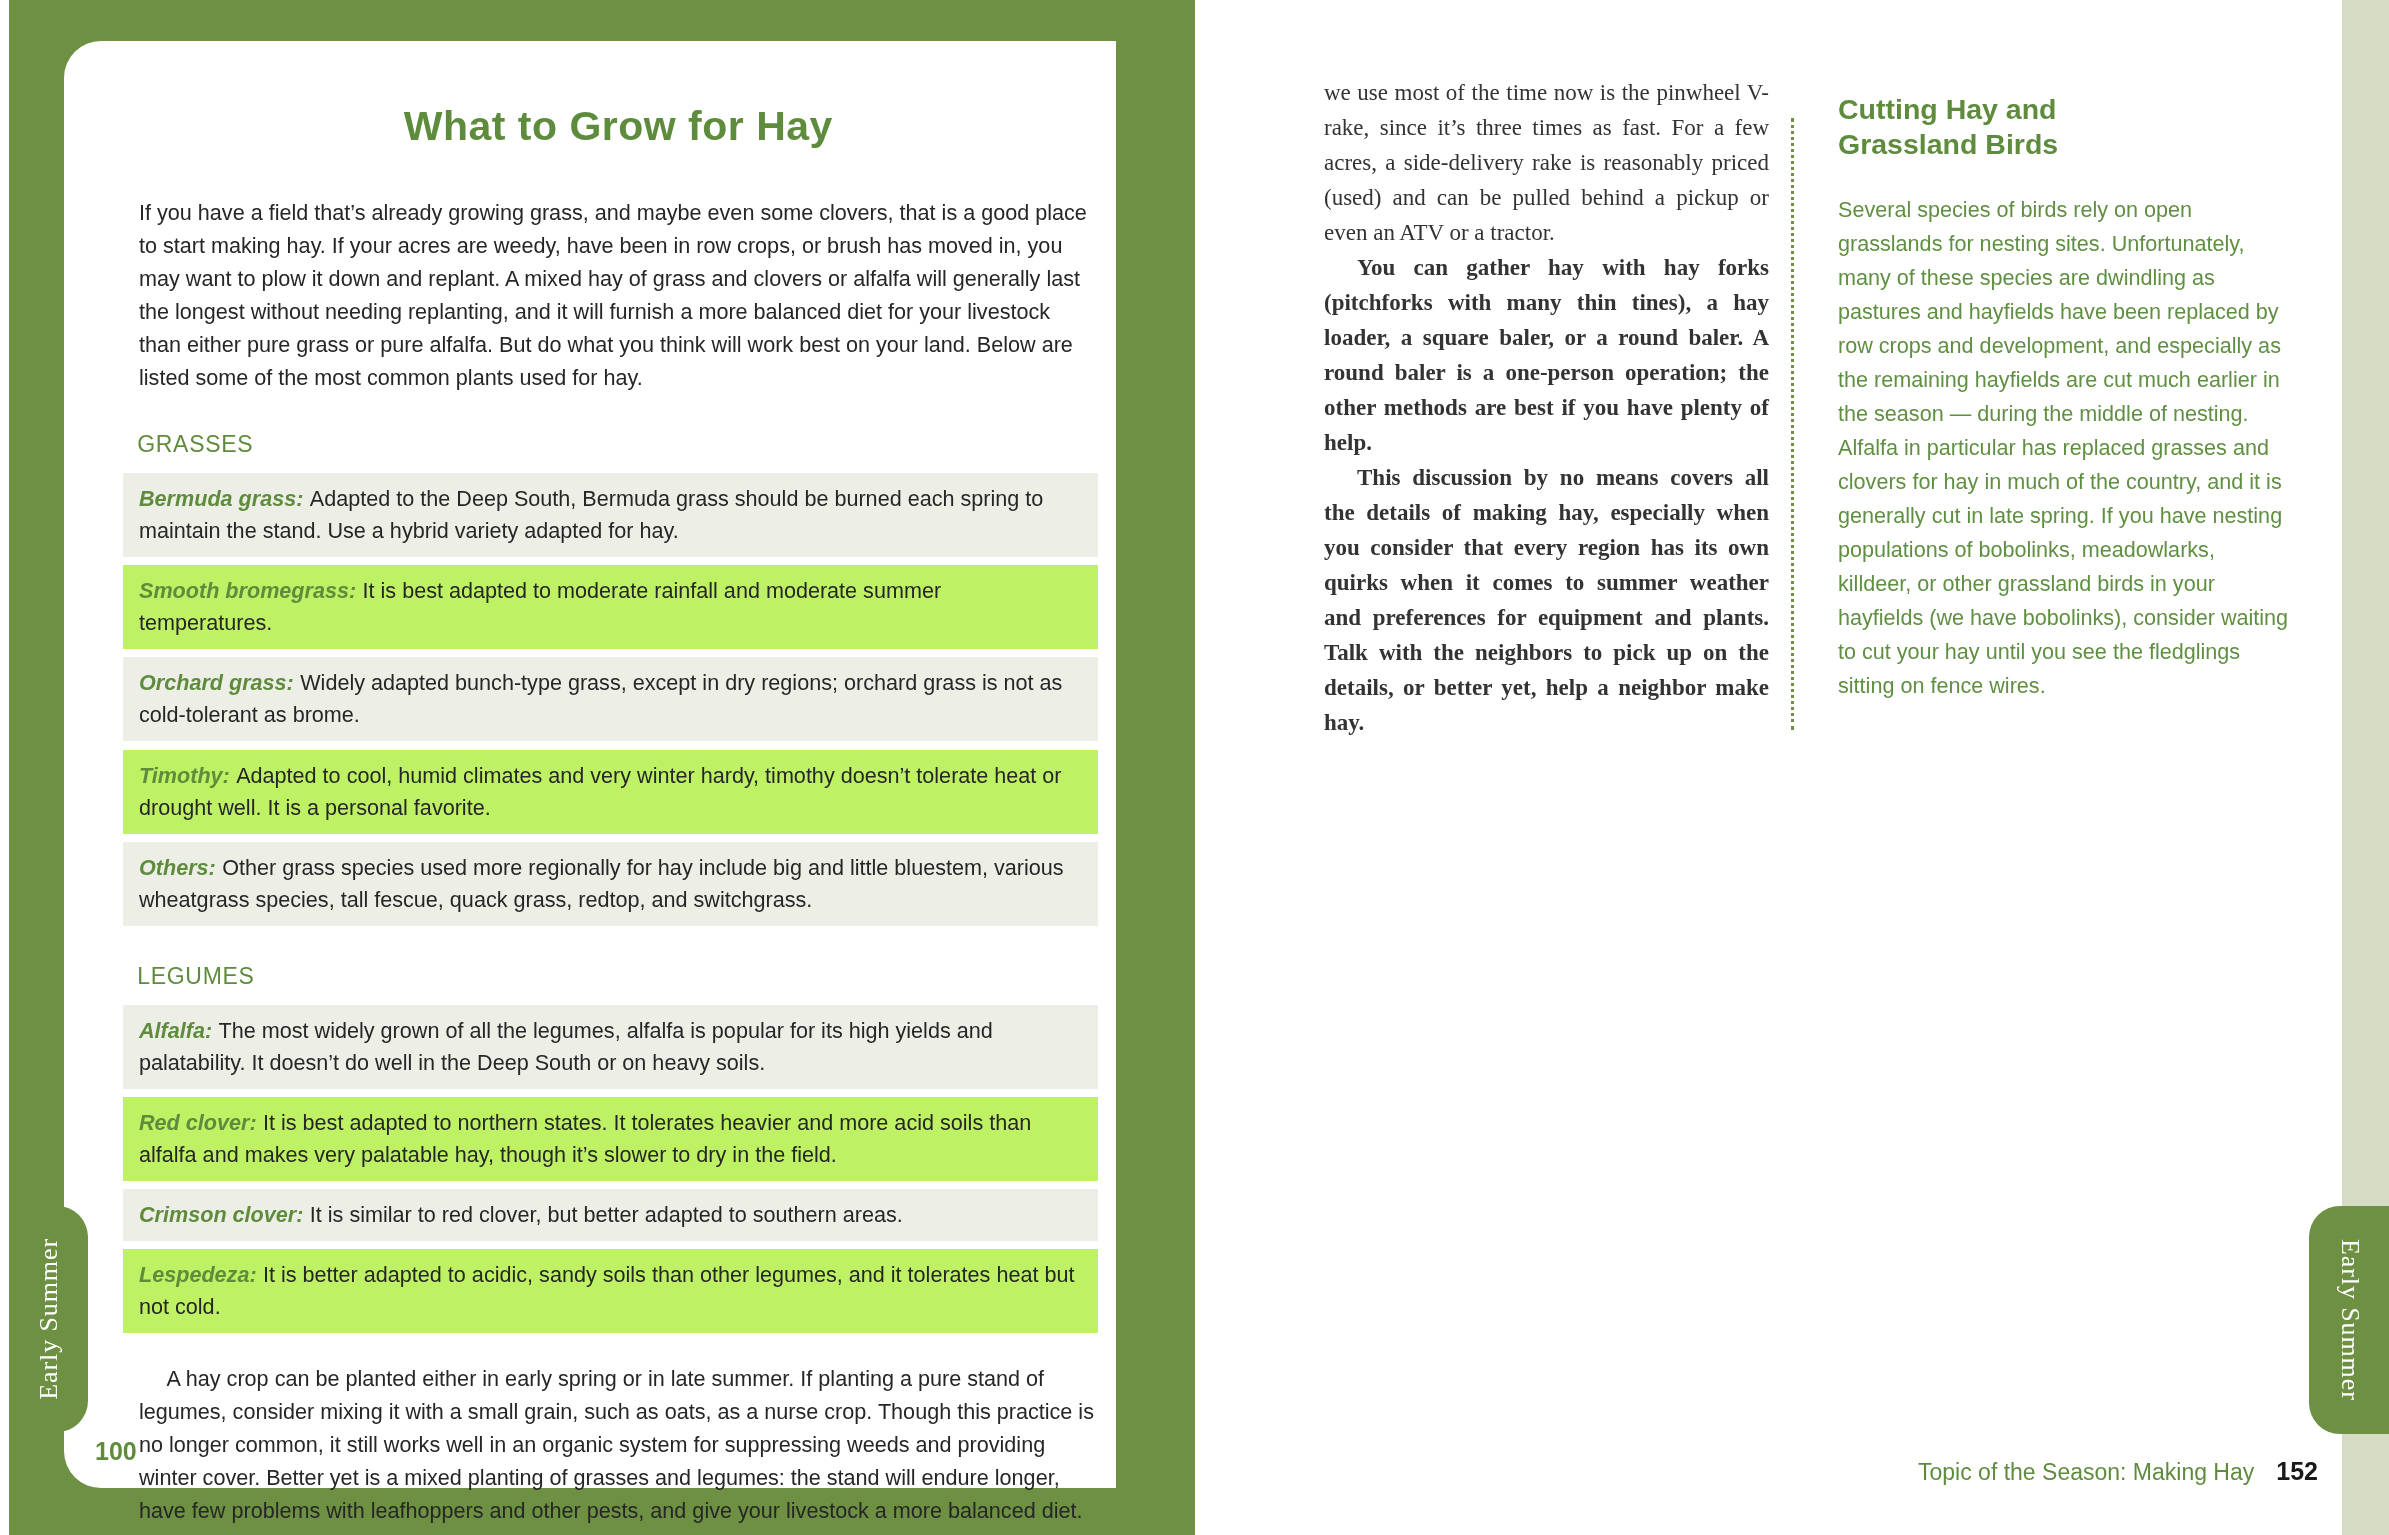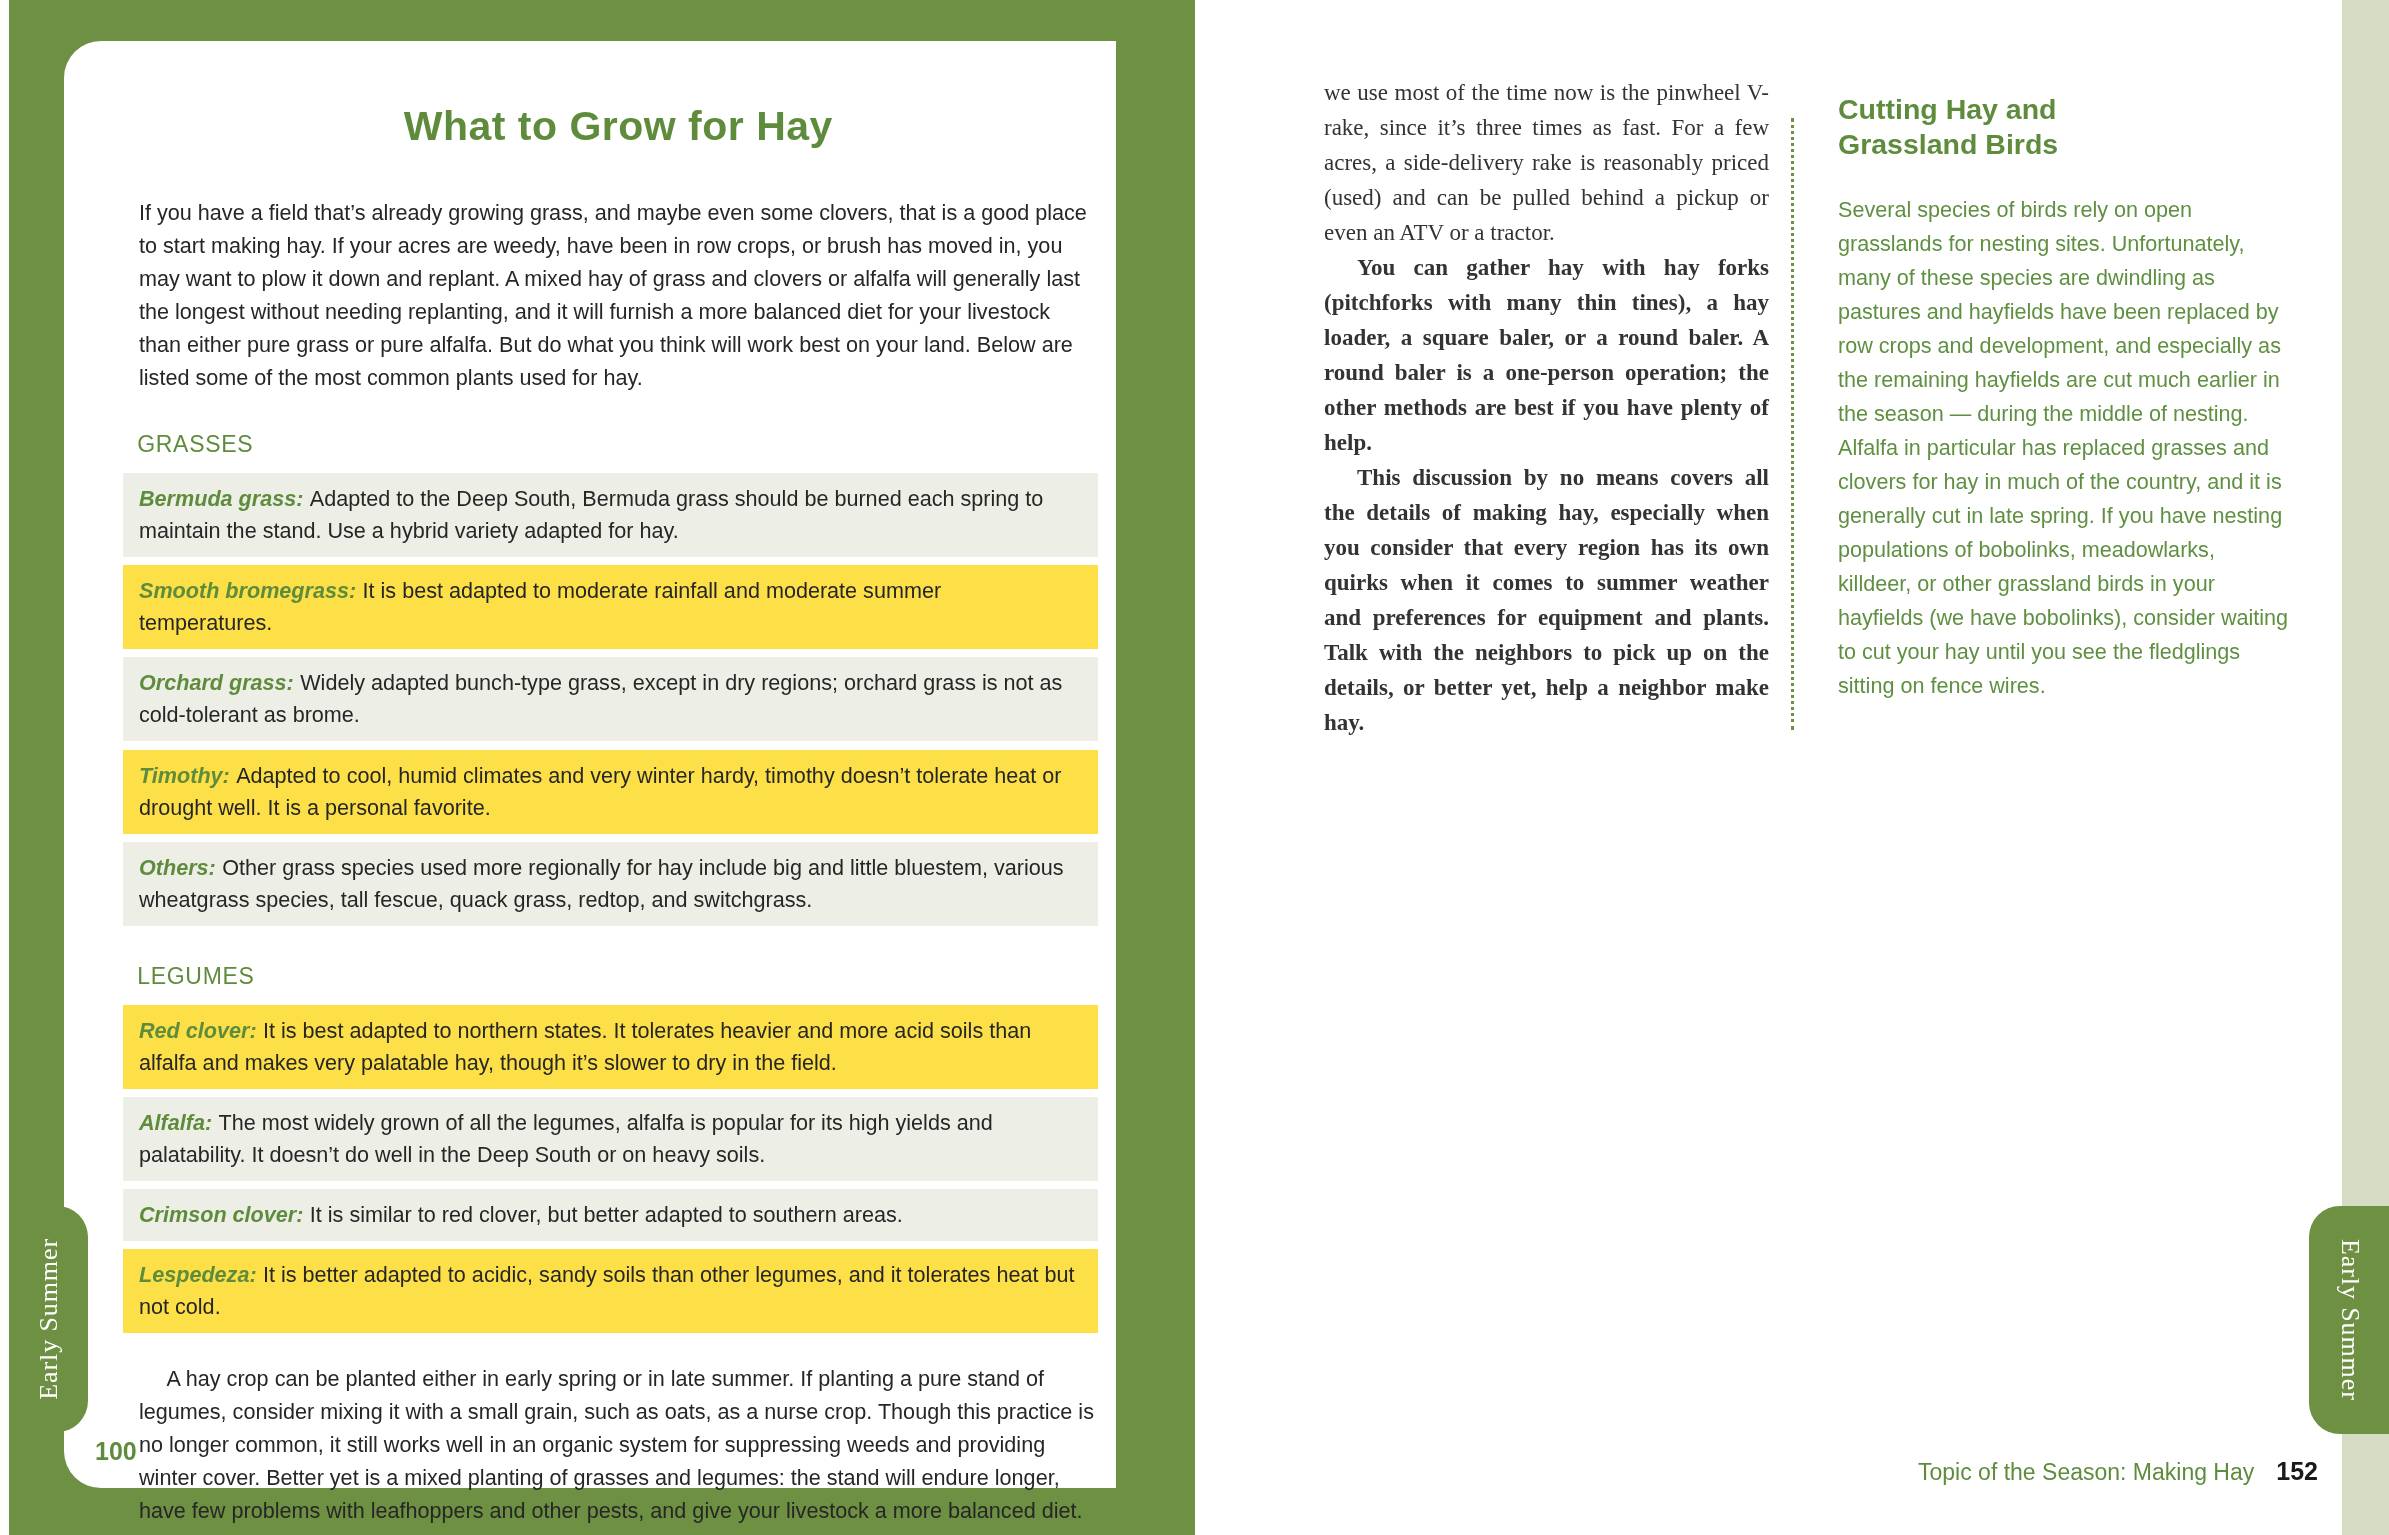--- a/index.html
+++ b/index.html
@@ -30,21 +30,21 @@
 
   .section-heading {
     margin:37px 0 14.7px -1.8px; font-size:23px; font-weight:400;
     color:#5E8C3C; letter-spacing:0.7px;
   }
   .row {
     margin:0 0 8.3px -15.6px; padding:10px 18.4px 10px 15.6px;
     font-size:21.6px; line-height:32px; color:#262626;
   }
   .row.light { background:#EDEFE7; }
-  .row.dark  { background:#fde047; }
+  .row.dark  { background:#bef264; }
   .row .label { color:#5E8C3C; font-weight:700; margin-right:6.4px;font-style:italic; }
 
   .page-num-left {
     position:absolute; left:31px; bottom:22px;
     font-size:25px; font-weight:700; color:#5E8C3C;
   }
 
   .tab-left {
     position:absolute; left:0; top:1206px; width:79px; height:226px;
     background:#6D9042; border-radius:0 31px 31px 0;
@@ -131,25 +131,25 @@
         </div>
         <div class="row dark">
           <span class="label">Timothy:</span><span>Adapted to cool, humid climates and very winter hardy, timothy doesn’t tolerate heat or drought well. It is a personal favorite.</span>
         </div>
         <div class="row light">
           <span class="label">Others:</span><span>Other grass species used more regionally for hay include big and little bluestem, various wheatgrass species, tall fescue, quack grass, redtop, and switchgrass.</span>
         </div>
 
         <h2 class="section-heading">LEGUMES</h2>
 
+        <div class="row light">
+          <span class="label">Alfalfa:</span><span>The most widely grown of all the legumes, alfalfa is popular for its high yields and palatability. It doesn’t do well in the Deep South or on heavy soils.</span>
+        </div>
         <div class="row dark">
           <span class="label">Red clover:</span><span>It is best adapted to northern states. It tolerates heavier and more acid soils than alfalfa and makes very palatable hay, though it’s slower to dry in the field.</span>
-        </div>
-        <div class="row light">
-          <span class="label">Alfalfa:</span><span>The most widely grown of all the legumes, alfalfa is popular for its high yields and palatability. It doesn’t do well in the Deep South or on heavy soils.</span>
         </div>
         <div class="row light">
           <span class="label">Crimson clover:</span><span>It is similar to red clover, but better adapted to southern areas.</span>
         </div>
         <div class="row dark">
           <span class="label">Lespedeza:</span><span>It is better adapted to acidic, sandy soils than other legumes, and it tolerates heat but not cold.</span>
         </div>
 
         <p class="closing">A hay crop can be planted either in early spring or in late summer. If planting a pure stand of legumes, consider mixing it with a small grain, such as oats, as a nurse crop. Though this practice is no longer common, it still works well in an organic system for suppressing weeds and providing winter cover. Better yet is a mixed planting of grasses and legumes: the stand will endure longer, have few problems with leafhoppers and other pests, and give your livestock a more balanced diet.</p>
       </div>

